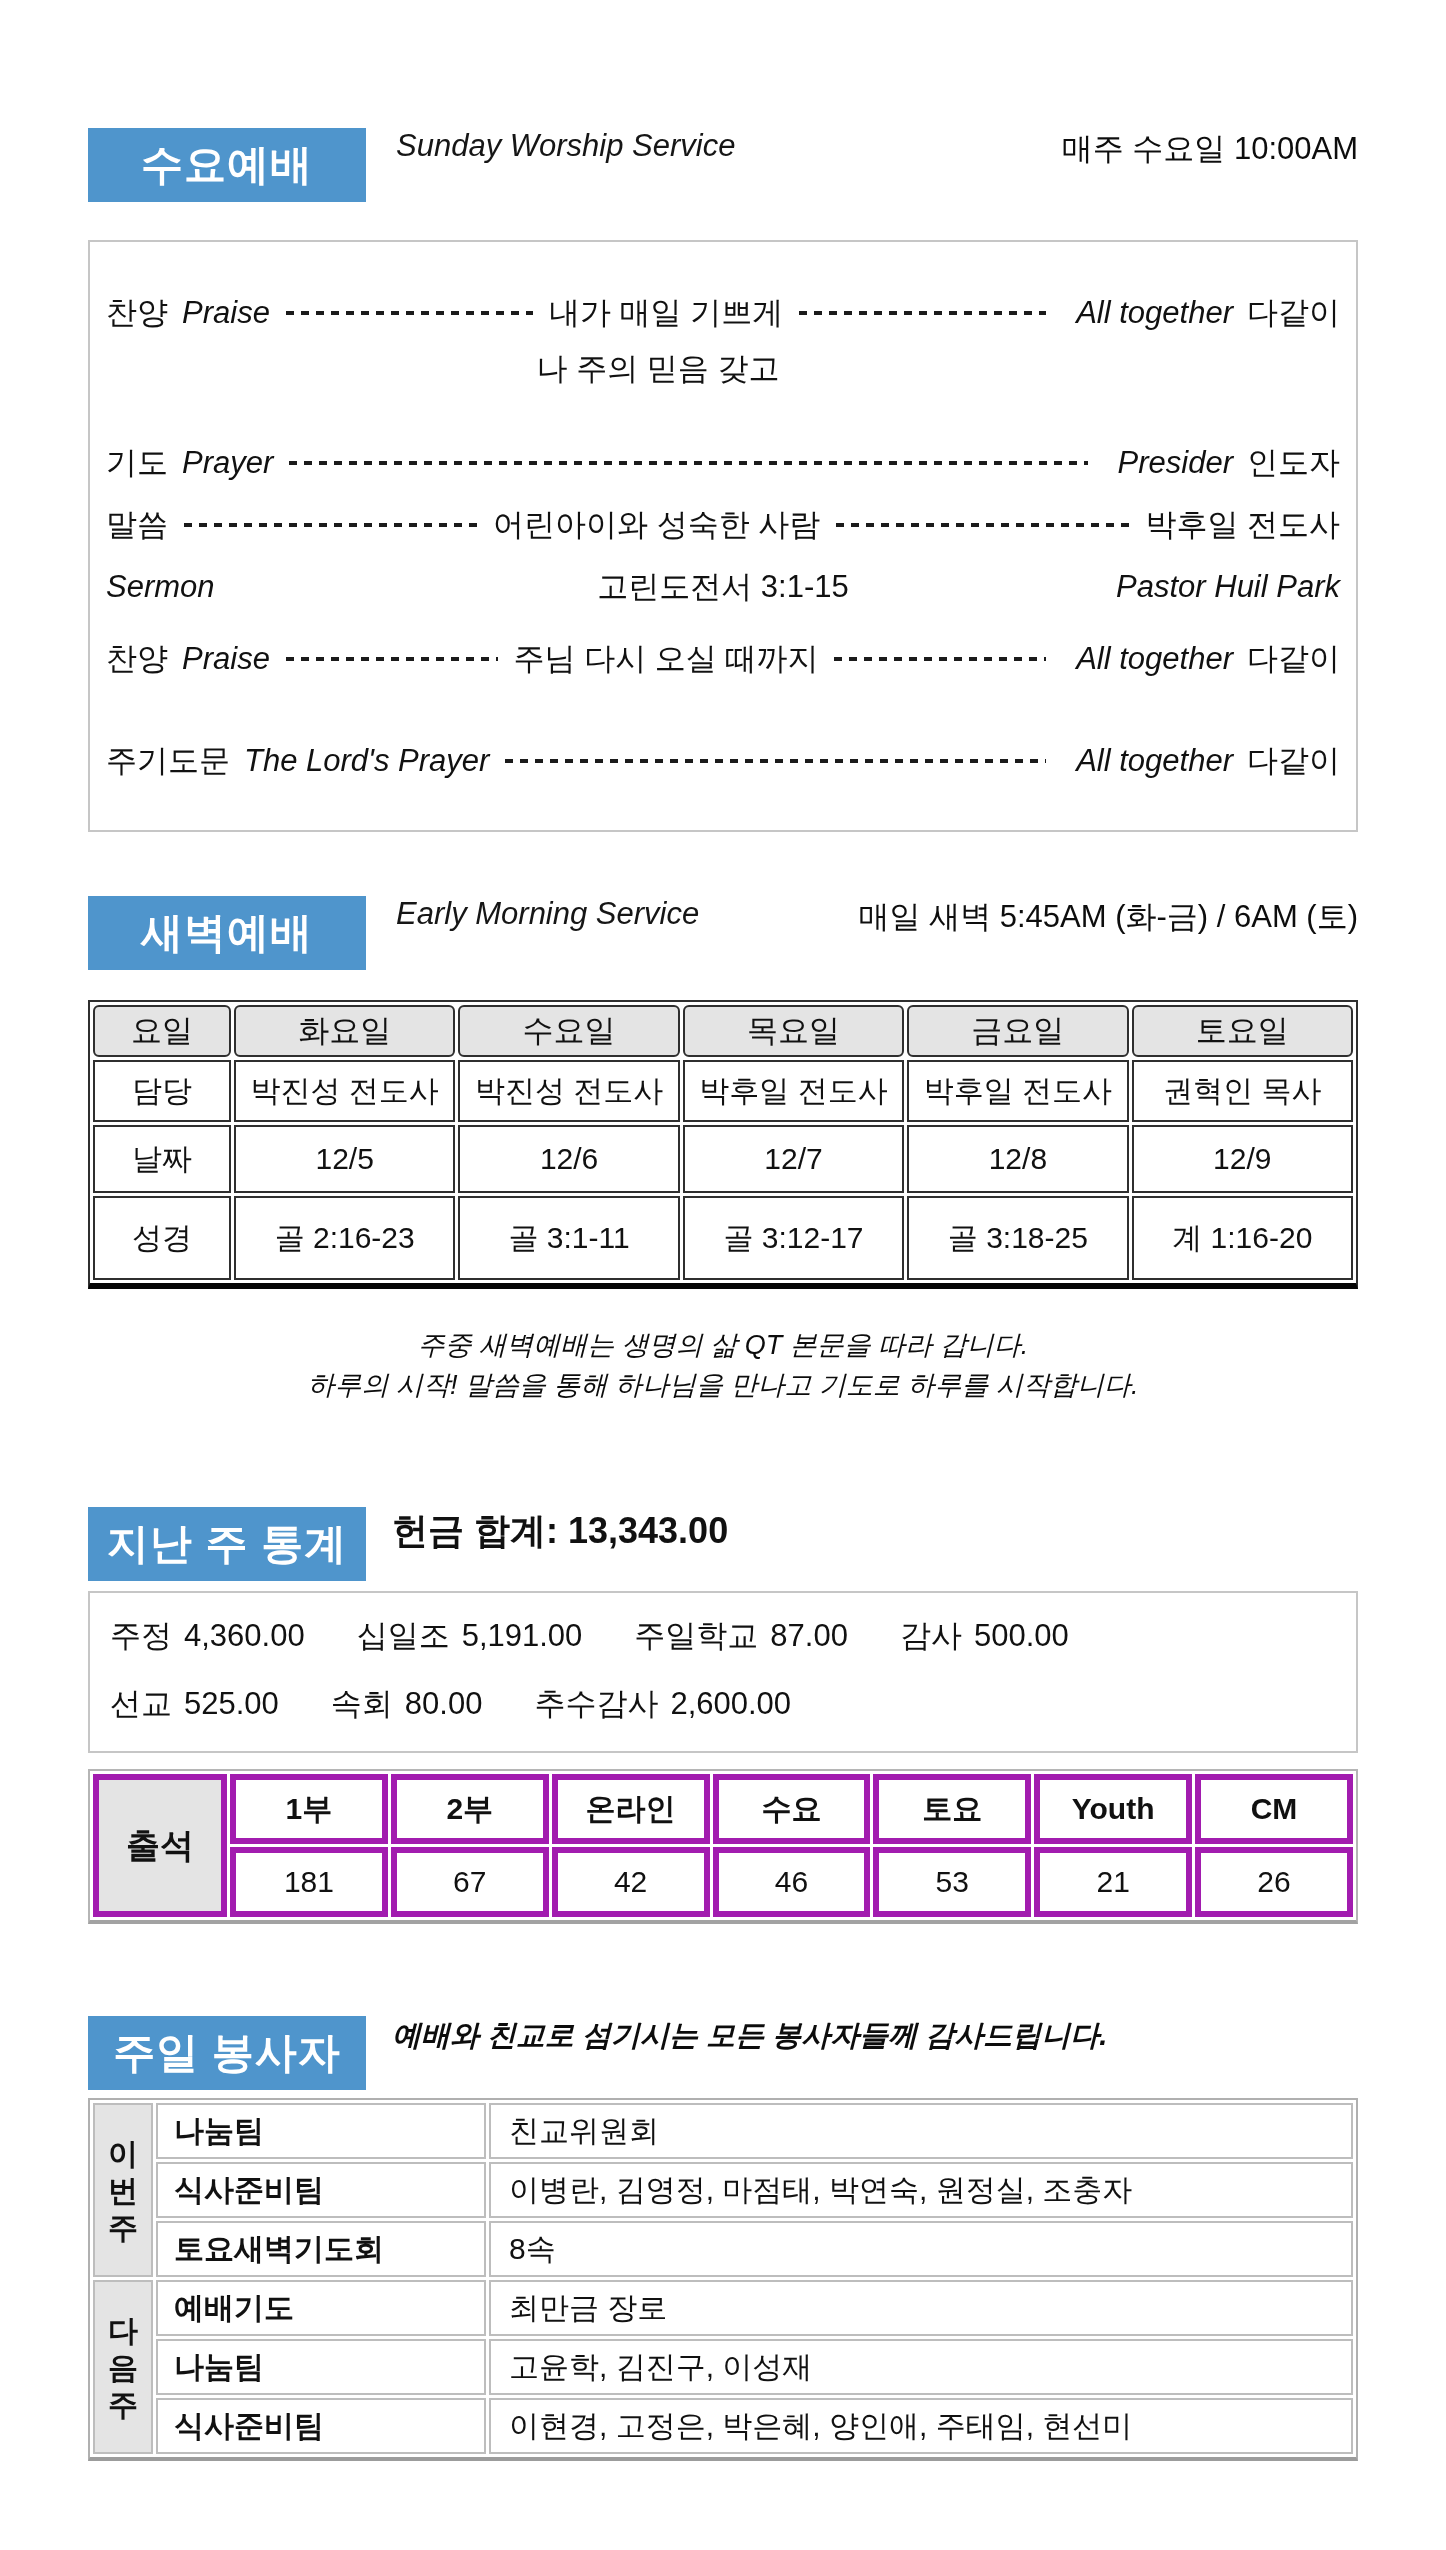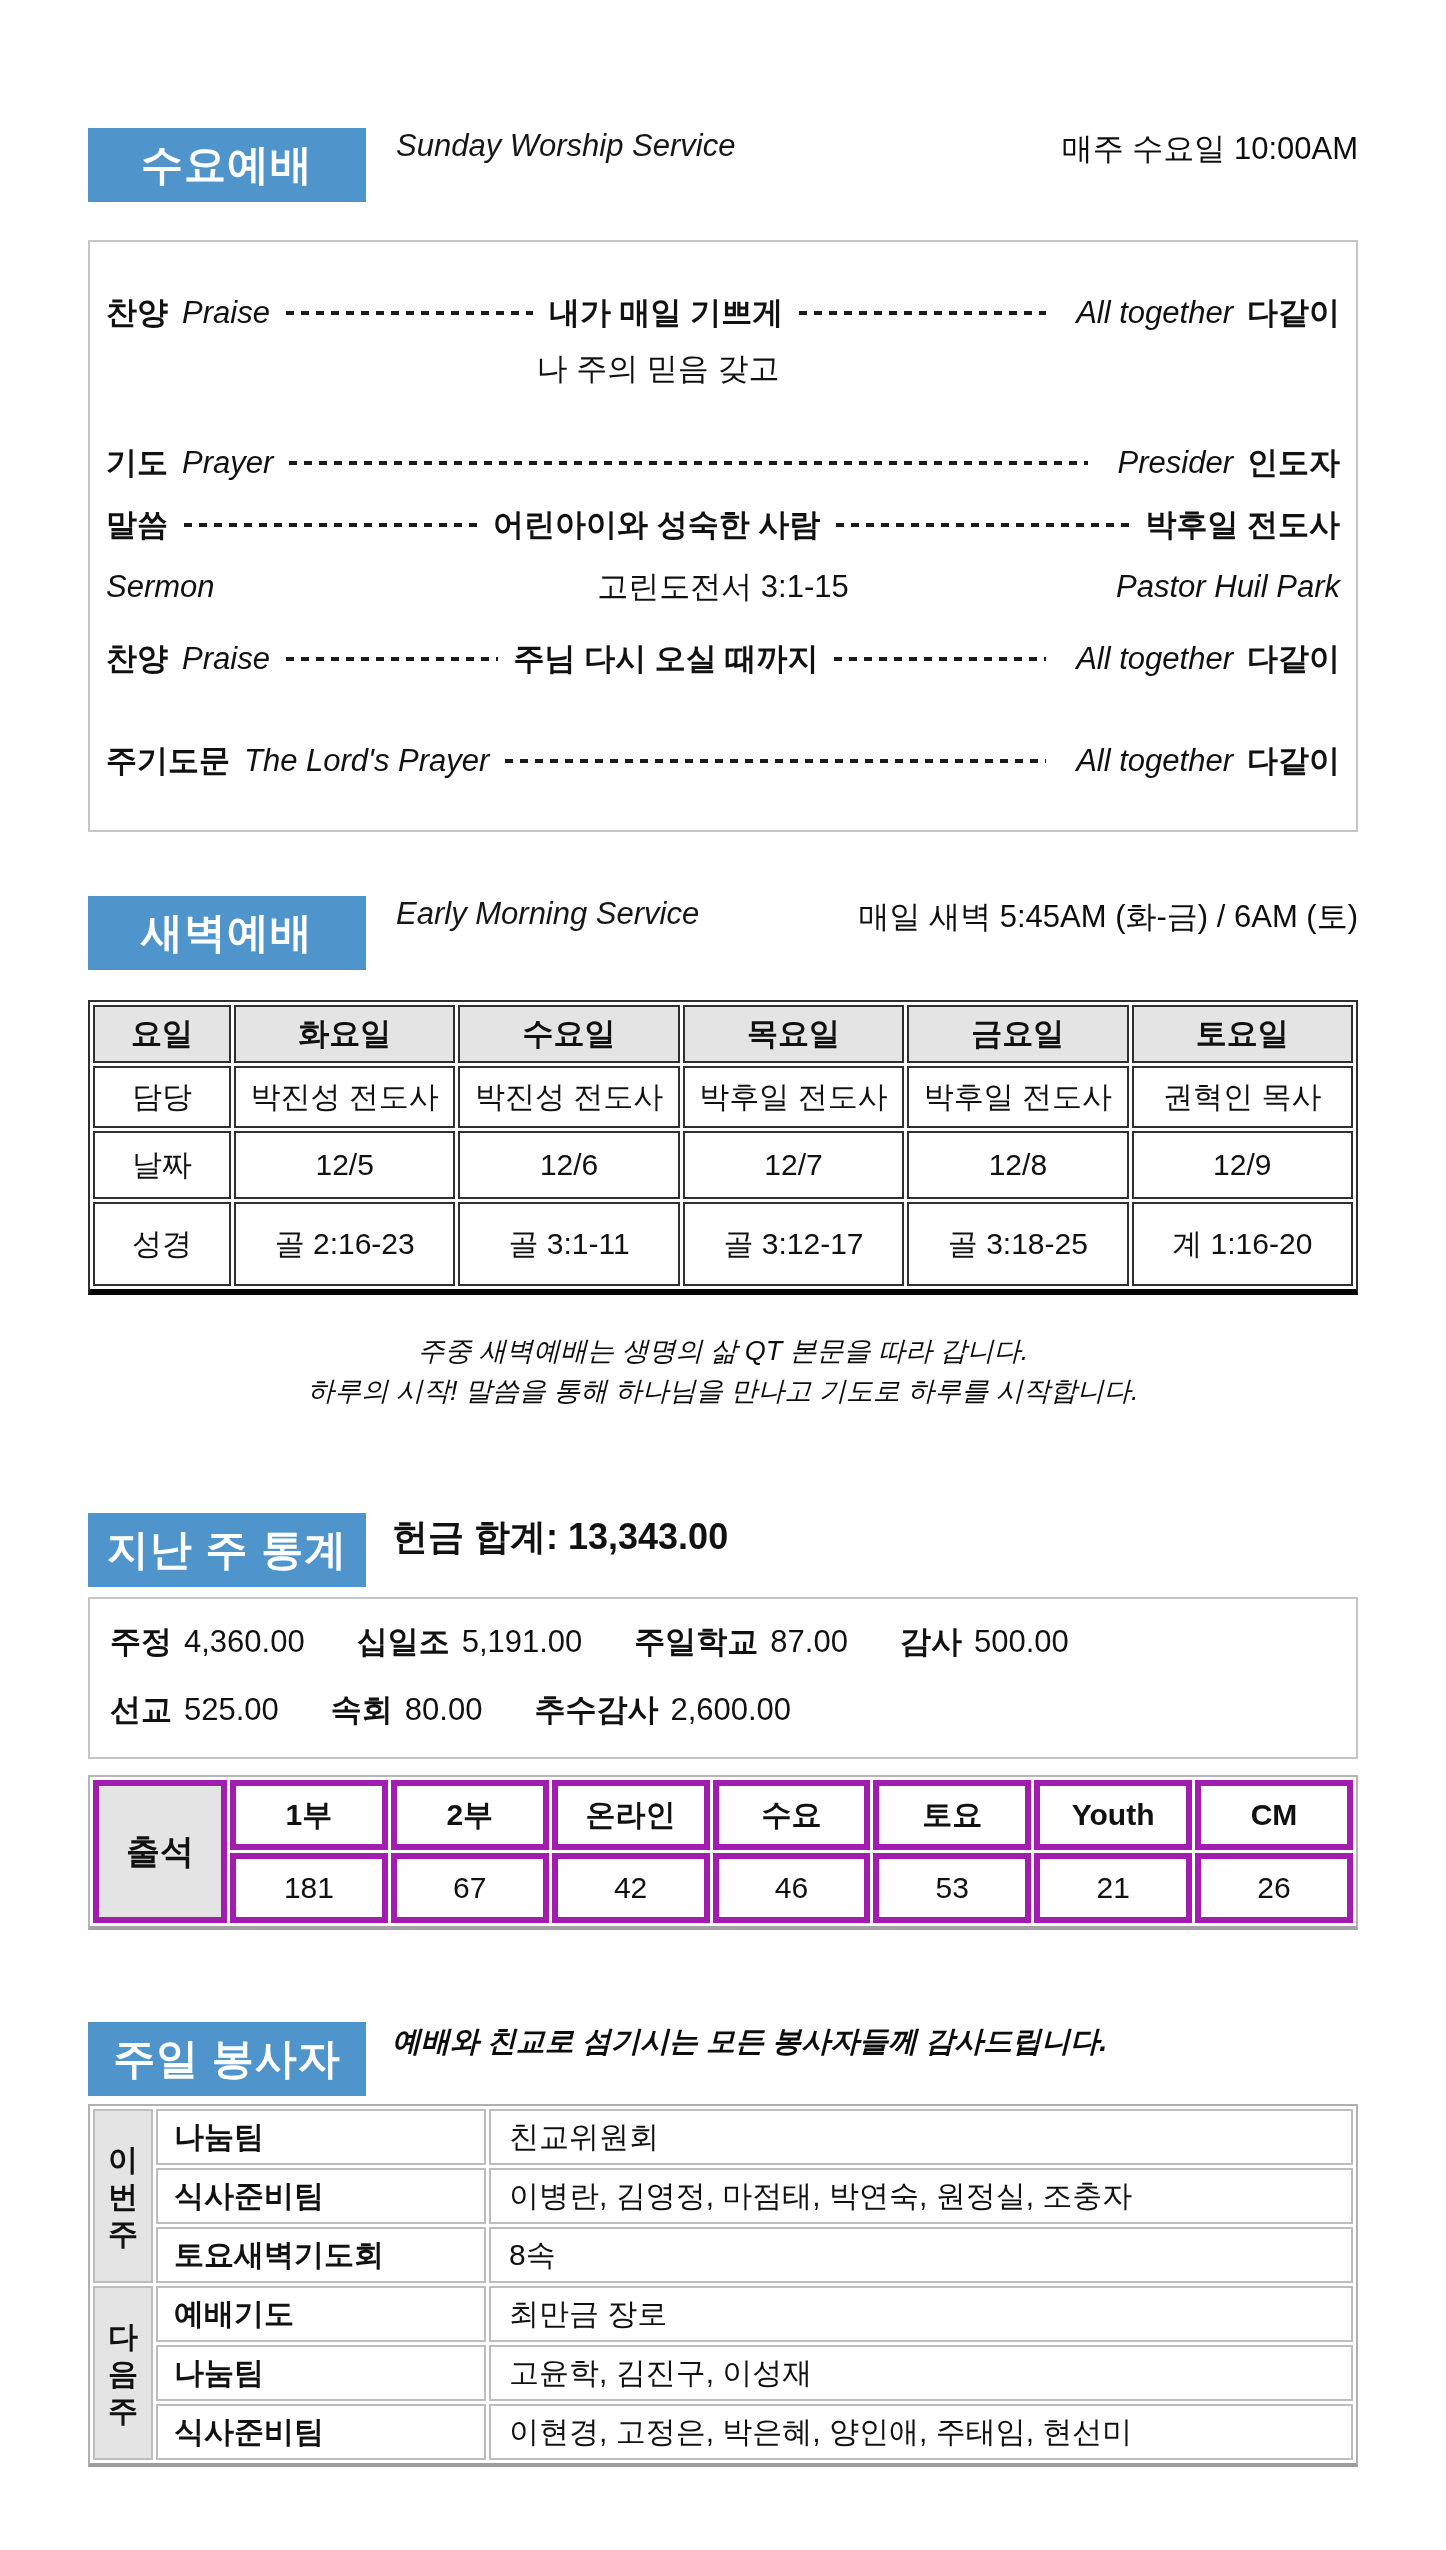--- a/index.html
+++ b/index.html
@@ -22,21 +22,21 @@
   }
   .en-title { font-style:italic; font-size:31px; margin-left:30px; color:#161616; }
   .head-right { margin-left:auto; font-size:31px; color:#0d0d0d; }
 
   
   .order-box {
     margin-top:38px; border:2px solid #c6c6c6;
     padding:36px 16px 46px 16px;
   }
   .prog { display:flex; align-items:center; font-size:31px; line-height:46px; }
-  .ko { font-weight:700; }
+  .ko { font-weight:400; }
   .en { font-style:italic; }
   .prog .en { margin-left:14px; }
   .prog .en + .ko { margin-left:14px; }
   .dash {
     flex:1; height:4px; margin:0 16px; align-self:center;
     background:repeating-linear-gradient(90deg,#1b1b1b 0 8px,transparent 8px 15px);
   }
   .prog-sub { font-size:31px; line-height:46px; text-align:center; padding-right:130px; }
   .prog-grid { display:grid; grid-template-columns:1fr auto 1fr; font-size:31px; line-height:46px; align-items:center; }
   .prog-grid .g-left { text-align:left; }
@@ -48,21 +48,21 @@
   
   .sec-morning { margin-top:64px; }
   .tbl-morning {
     margin-top:30px; width:100%; table-layout:fixed;
     border-collapse:separate; border-spacing:3px;
     border:2px solid #2f2f2f; border-bottom:6px solid #050505;
     font-size:30px;
   }
   .tbl-morning col.c-day { width:138px; }
   .tbl-morning td { border:2px solid #2f2f2f; text-align:center; vertical-align:middle; background:#fff; }
-  .tbl-morning tr.hd td { background:var(--headbg); font-weight:700; height:58px; font-size:31px; }
+  .tbl-morning tr.hd td { background:var(--headbg); font-weight:400; height:52px; font-size:31px;border-radius:6px; }
   .tbl-morning tr.r1 td { height:62px; }
   .tbl-morning tr.r2 td { height:68px; }
   .tbl-morning tr.r3 td { height:84px; }
   .note { margin-top:36px; text-align:center; font-style:italic; font-size:27px; line-height:40px; color:#0c0c0c; }
 
   
   .sec-stats { margin-top:102px; }
   .total { font-size:36px; font-weight:700; margin-left:26px; }
   .offer-box { margin-top:10px; border:2px solid #c6c6c6; padding:22px 20px 26px 20px; font-size:31px; }
   .offer-line { display:flex; align-items:baseline; }

